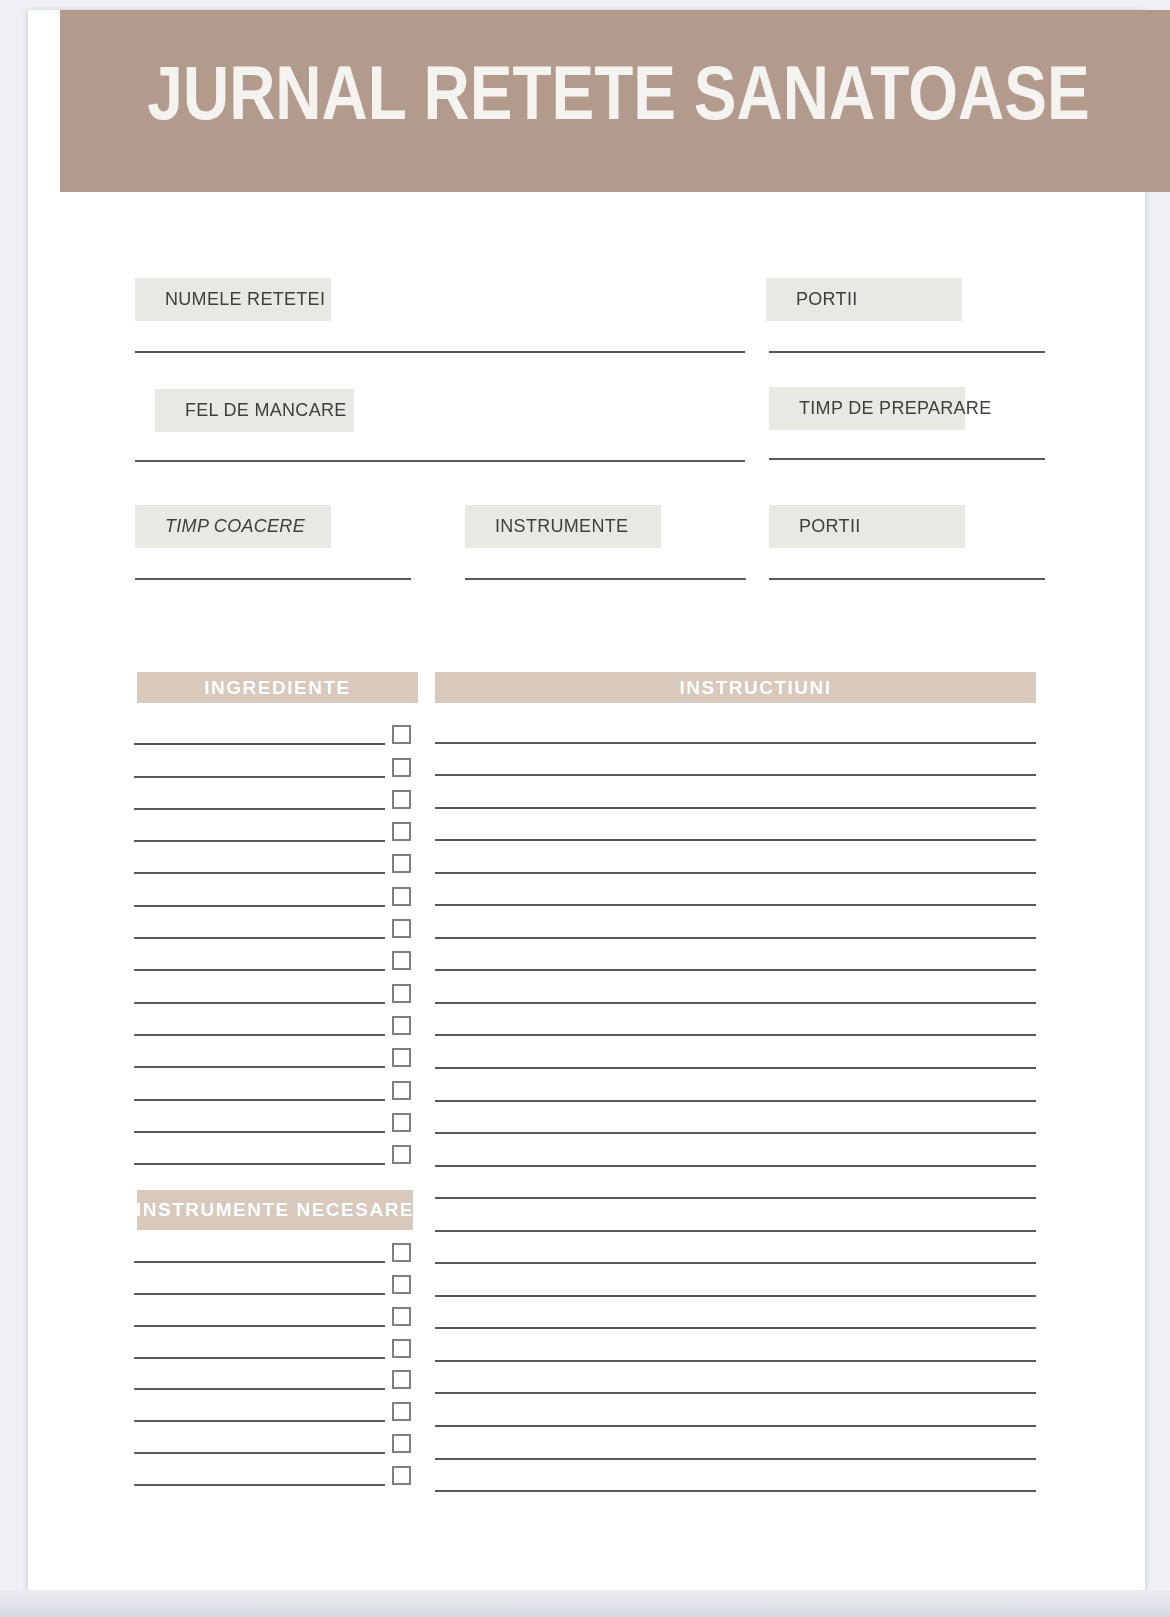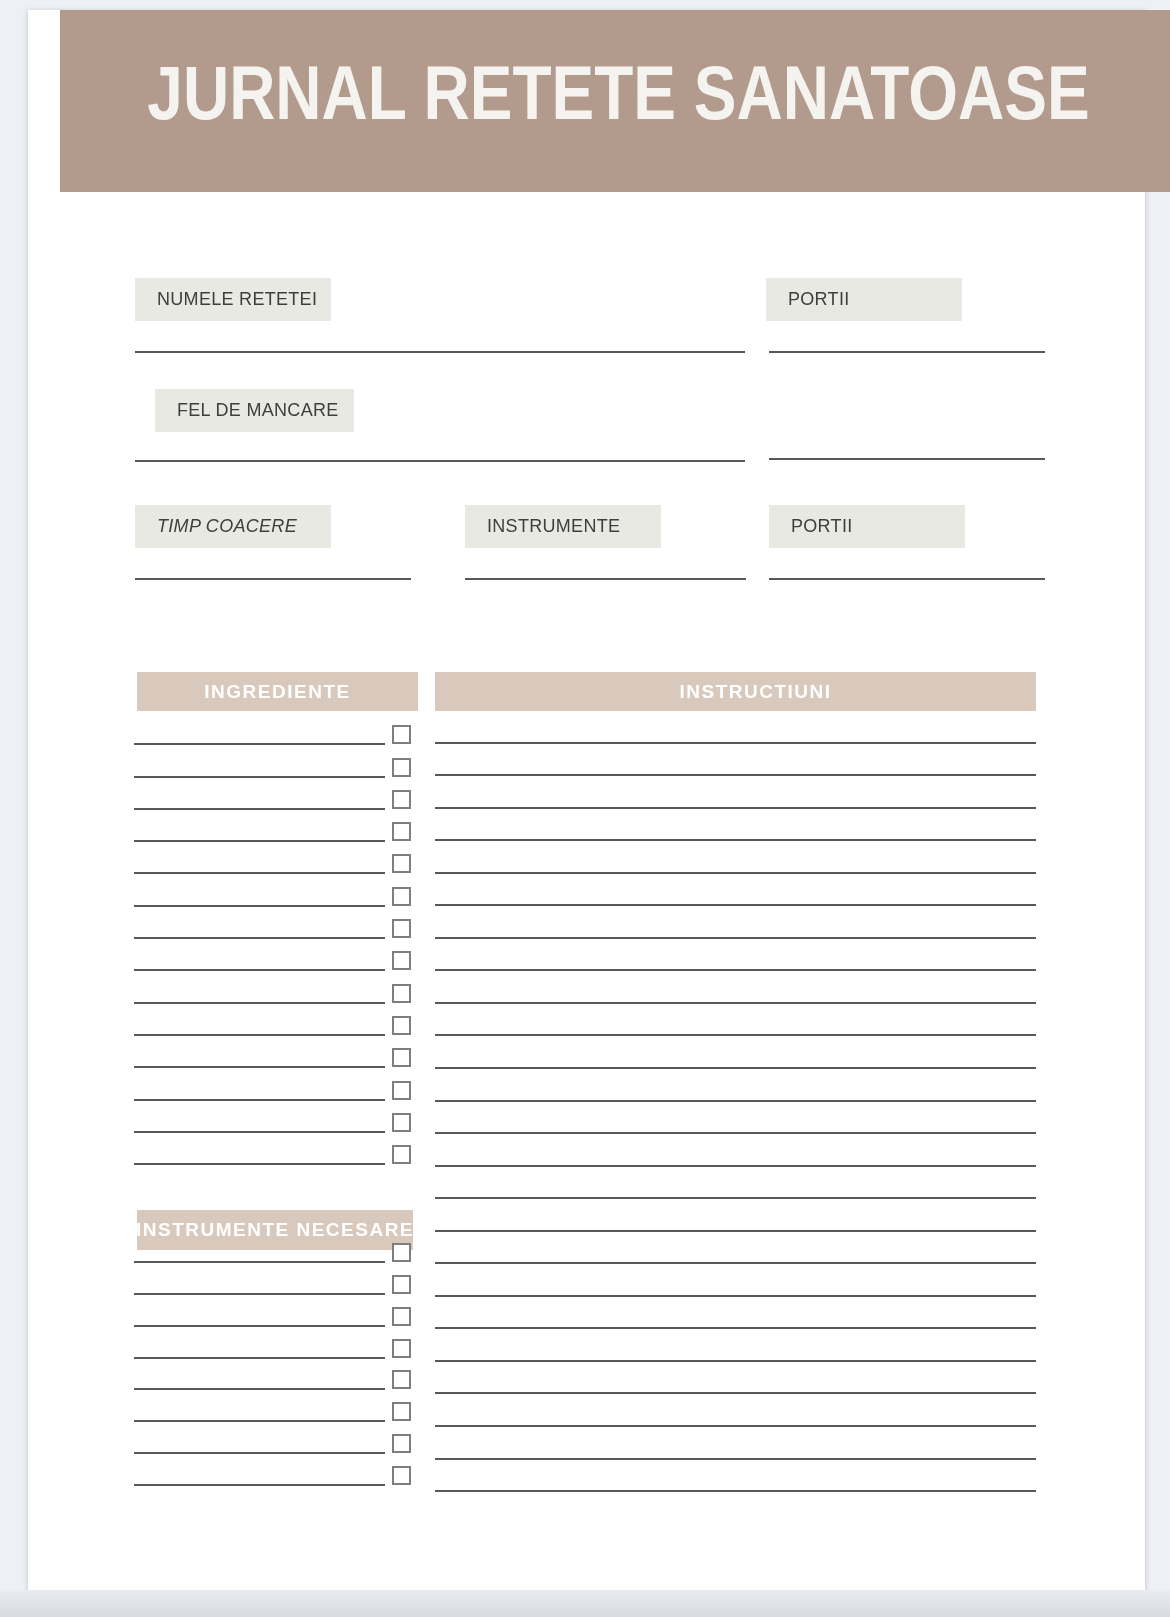--- a/index.html
+++ b/index.html
@@ -27,50 +27,50 @@
     font-size:64px; font-weight:800; letter-spacing:0px; white-space:nowrap;
     transform: scaleY(1.18); transform-origin:center;
     margin-top:-16px;
   }
   
   .field-label {
     position:absolute; height:43px; width:196px;
     background: var(--label-bg, #e9e9e4);
     color: var(--label-text, #3e3e3e);
     font-size:18px; letter-spacing:.3px;
-    display:flex; align-items:center; padding-left:22px;
+    display:flex; align-items:center; padding-left:30px;
     white-space:nowrap;
   }
   .f-r1l { left:107px; top:268px; }
   .f-r1r { left:738px; top:268px; }
   .f-r2l { left:107px; top:379px; width:199px;margin-left:20px; }
   .f-r2r { left:741px; top:377px; }
   .f-r3l { left:107px; top:495px;font-style:italic; }
   .f-r3m { left:437px; top:495px; }
   .f-r3r { left:741px; top:495px; }
   
   .field-line { position:absolute; height:2px; background: var(--rule-line, #58585a); }
   .l-r1l { left:107px; top:341px; width:610px; }
   .l-r1r { left:741px; top:341px; width:276px; }
   .l-r2l { left:107px; top:450px; width:610px; }
   .l-r2r { left:741px; top:448px; width:276px; }
   .l-r3l { left:107px; top:568px; width:276px; }
   .l-r3m { left:437px; top:568px; width:281px; }
   .l-r3r { left:741px; top:568px; width:276px; }
   
   .section-band {
-    position:absolute; height:39px;
+    position:absolute; height:31px;
     background: var(--section-bg, #d9c8bc);
     color:#ffffff; font-weight:bold; font-size:19px; letter-spacing:1.5px;
     display:flex; align-items:center; justify-content:center;
     white-space:nowrap;
   }
   .sec-ingredients  { left:109px; top:662px;  width:281px; }
   .sec-instructions { left:407px; top:662px;  width:601px;padding-left:40px; }
-  .sec-tools        { left:109px; top:1180px; width:276px; height:40px;margin-top:20px; }
+  .sec-tools        { left:109px; top:1180px; width:276px; height:40px; }
   
   .list { position:absolute; }
   .list-ingredients  { left:106px; top:703px;  width:277px; }
   .list-instructions { left:407px; top:701px;  width:601px; }
   .list-tools        { left:106px; top:1221px; width:277px; }
   .list-ingredients  .list-row { height:32.3px; }
   .list-instructions .list-row { height:32.55px; }
   .list-tools        .list-row { height:31.9px; }
   .list-row { position:relative; }
   .rule {
@@ -95,20 +95,21 @@
 
 <div class="page">
 
   <div class="header-band">
     <div class="page-title">JURNAL RETETE SANATOASE</div>
   </div>
 
   <div class="field-label f-r1l">NUMELE RETETEI</div>
   <div class="field-label f-r1r">PORTII</div>
   <div class="field-label f-r2l">FEL DE MANCARE</div>
+  <div class="field-label f-r2r">TIMP DE PREPARARE</div>
   <div class="field-label f-r3l">TIMP COACERE</div>
   <div class="field-label f-r3m">INSTRUMENTE</div>
   <div class="field-label f-r3r">PORTII</div>
 
   <div class="field-line l-r1l"></div>
   <div class="field-line l-r1r"></div>
   <div class="field-line l-r2l"></div>
   <div class="field-line l-r2r"></div>
   <div class="field-line l-r3l"></div>
   <div class="field-line l-r3m"></div>

